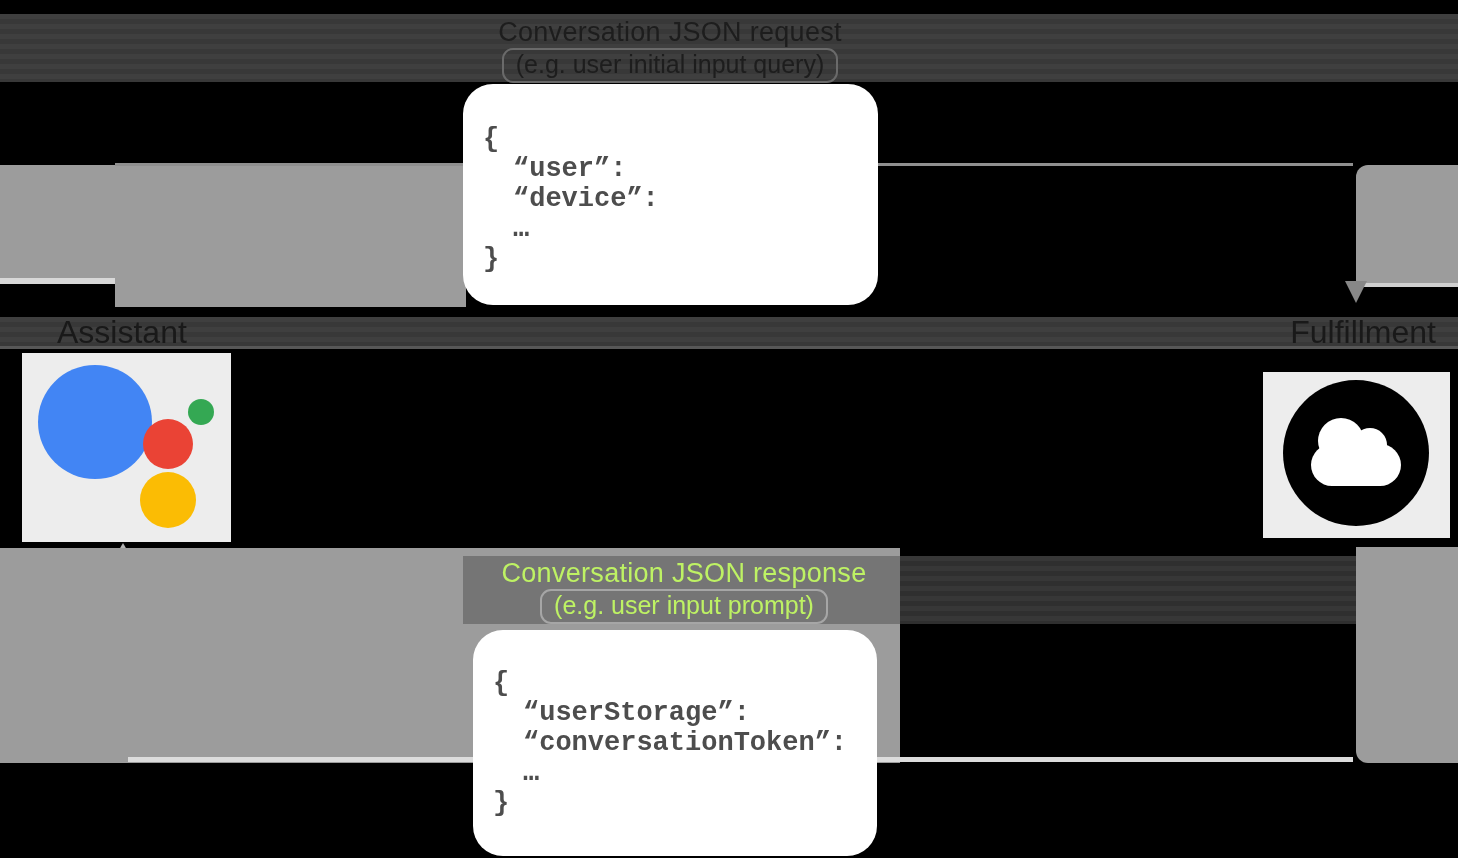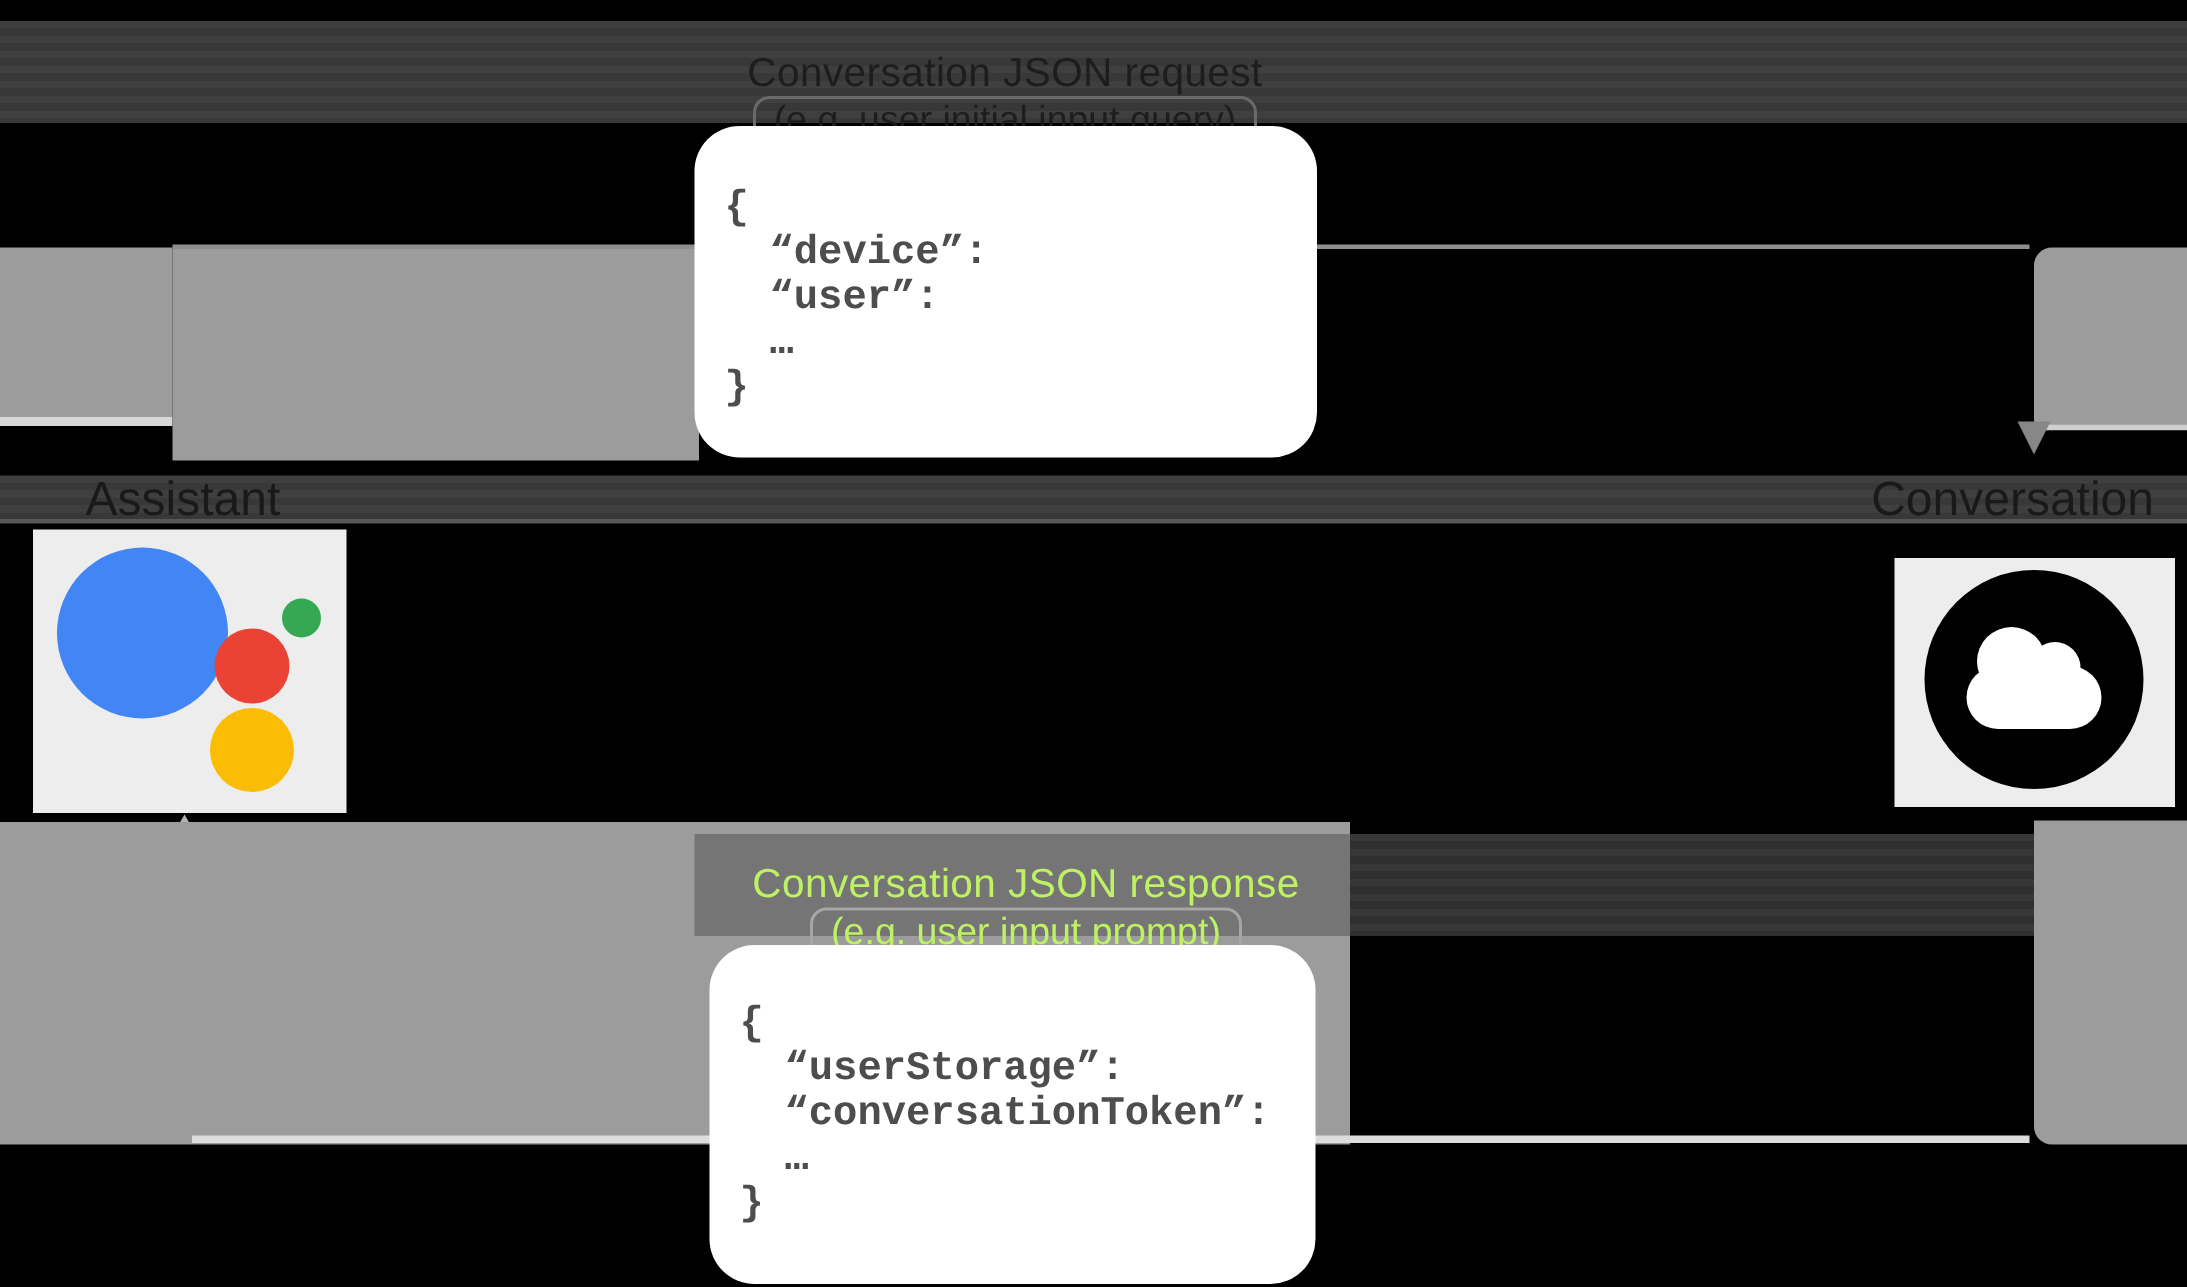--- a/index.html
+++ b/index.html
@@ -36,21 +36,21 @@
     border-left:11px solid transparent;border-right:11px solid transparent;
     border-top:22px solid #878787;}
   .arrow-up{left:112px;top:543px;width:0;height:0;
     border-left:11px solid transparent;border-right:11px solid transparent;
     border-bottom:19px solid #b2b2b2;}
 
   
   .flow-label{display:flex;flex-direction:column;align-items:center;width:600px;z-index:5;}
   .flow-label-top{left:370px;top:17px;color:#1d1d1d;}
   .flow-label-bottom{left:384px;top:558px;color:#bef264;}
-  .fl-line1{font-size:27px;line-height:30px;font-weight:400;letter-spacing:0.3px;margin-top:16px;}
+  .fl-line1{font-size:27px;line-height:30px;font-weight:400;letter-spacing:0.3px;}
   .fl-line2{font-size:25px;line-height:27px;margin-top:1px;padding:1px 12px 3px;border-radius:11px;}
   .flow-label-top .fl-line2{border:2px solid #6a6a6a;}
   .flow-label-bottom .fl-line2{border:2px solid #a6a6a6;}
 
   
   .actor-label{font-size:32px;line-height:29px;color:#191919;top:318px;z-index:4;}
   .actor-left{left:57px;}
   .actor-right{right:22px;}
 
   
@@ -96,29 +96,29 @@
   <div class="abs gray block-c"></div>
   <div class="abs arrow-down"></div>
 
   <div class="abs flow-label flow-label-top">
     <div class="fl-line1">Conversation JSON request</div>
     <div class="fl-line2">(e.g. user initial input query)</div>
   </div>
 
   <div class="abs code-box code-box-1">
     <div class="cl">{</div>
+    <div class="cl ind">“user”:</div>
     <div class="cl ind">“device”:</div>
-    <div class="cl ind">“user”:</div>
     <div class="cl ind">…</div>
     <div class="cl">}</div>
   </div>
 
   <div class="abs band mid-band"></div>
   <div class="abs actor-label actor-left">Assistant</div>
-  <div class="abs actor-label actor-right">Conversation</div>
+  <div class="abs actor-label actor-right">Fulfillment</div>
 
   <div class="abs panel assistant-panel">
     <div>
       <div class="dot dot-blue"></div>
       <div class="dot dot-green"></div>
       <div class="dot dot-red"></div>
       <div class="dot dot-yellow"></div>
     </div>
   </div>
 

